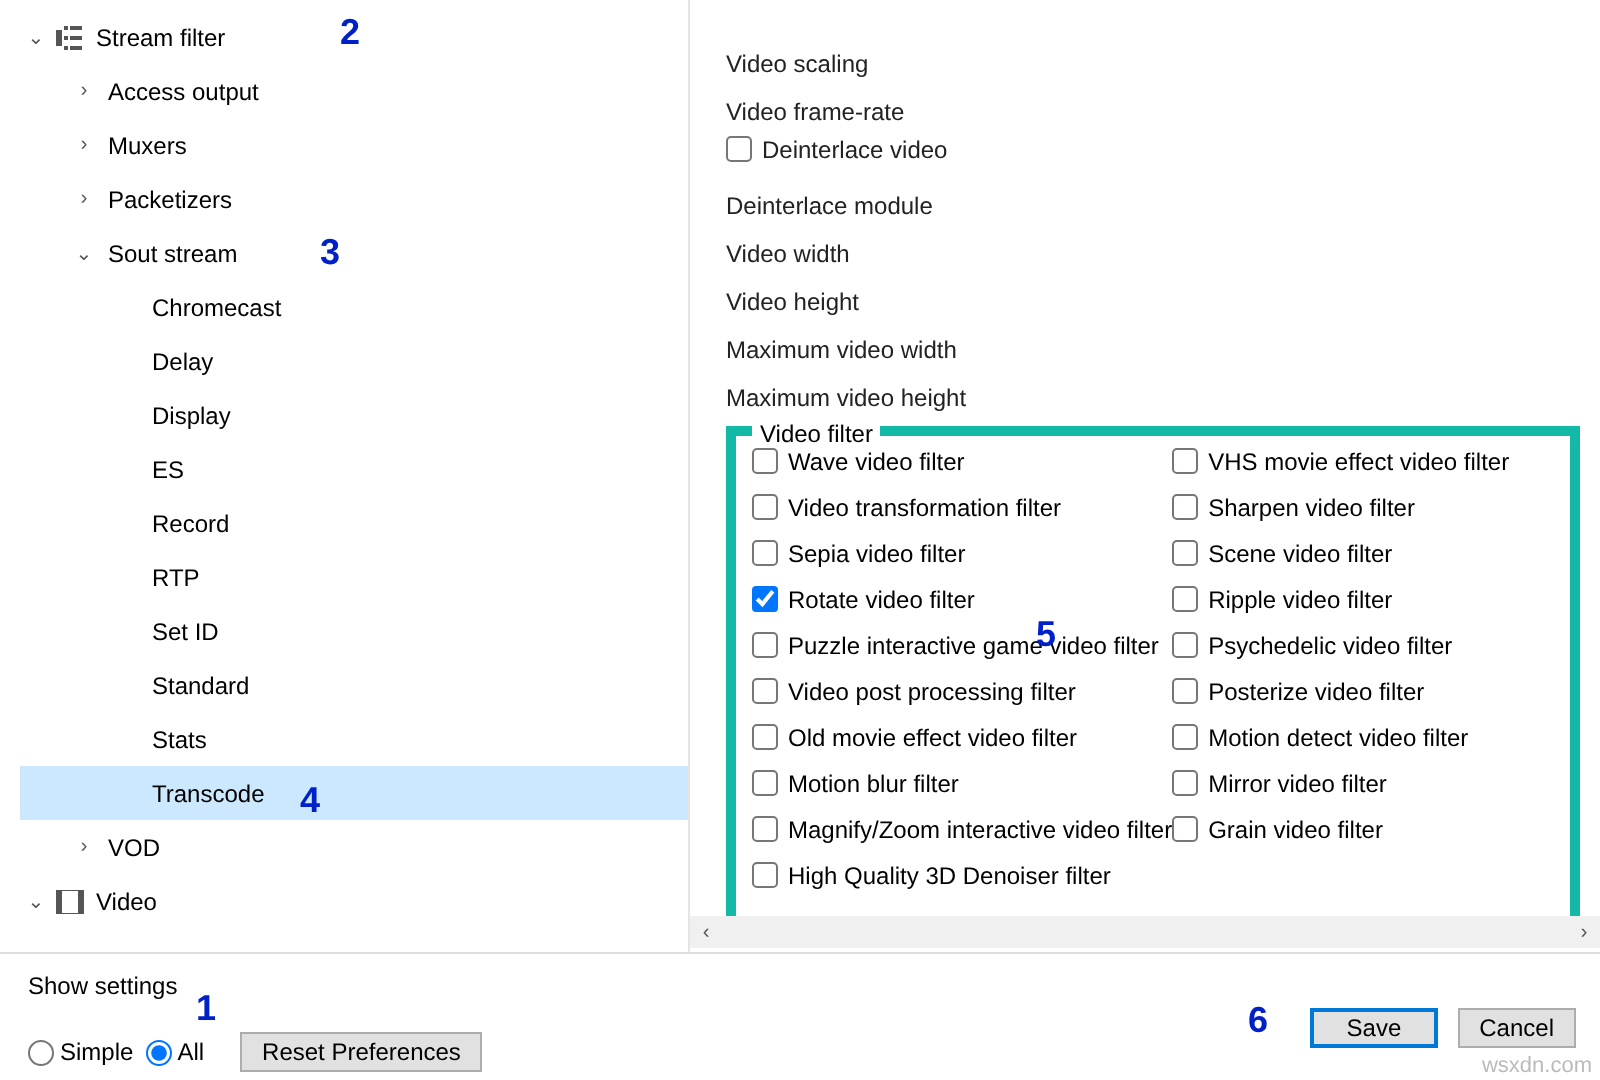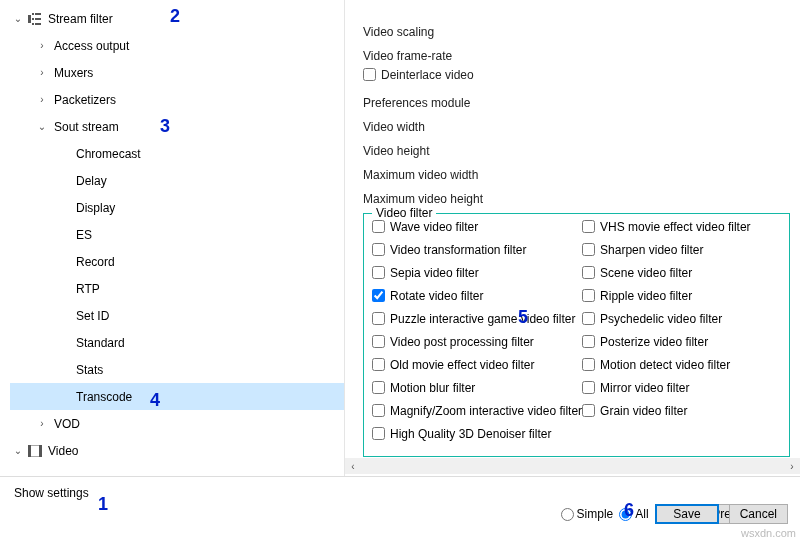--- a/index.html
+++ b/index.html
@@ -7,32 +7,32 @@
 .main { display: flex; height: 477px; border-bottom: 1px solid #ddd; }
 .left { width: 345px; border-right: 1px solid #e5e5e5; overflow: hidden; position: relative; }
 .tree { padding: 5px 0 5px 10px; }
 .tree-row { display: flex; align-items: center; height: 27px; cursor: default; }
 .tree-row.sel { background: #cce8ff; }
 .chev { width: 16px; text-align: center; color: #555; font-size: 10px; }
 .icn { width: 18px; display: inline-flex; align-items: center; justify-content: center; }
 .lbl { padding-left: 4px; }
 .right { flex: 1; padding: 20px 10px 0 18px; position: relative; overflow: hidden; }
 .optrow { height: 24px; display: flex; align-items: center; color: #222; }
-.fs { border: 1px solid #14b8a6; margin-top: 2px; padding: 6px 8px 6px 8px; position: relative; }
+.fs { border: 5px solid #14b8a6; margin-top: 2px; padding: 6px 8px 6px 8px; position: relative; }
 .fs-title { position: absolute; top: -8px; left: 8px; background: #fff; padding: 0 4px; font-size: 12px; }
 .cols { display: flex; }
 .col { flex: 1; }
 .ck { display: flex; align-items: flex-start; height: 23px; gap: 5px; white-space: nowrap; overflow: hidden; }
 .ck input { width: 13px; height: 13px; }
 .hscroll { position: absolute; left: 0; right: 0; bottom: 2px; height: 16px; background: #f0f0f0; display: flex; align-items: center; }
 .hscroll .arrow { width: 16px; height: 16px; display: flex; align-items: center; justify-content: center; color: #555; font-size: 10px; }
 .hscroll .track { flex: 1; height: 16px; background: #f0f0f0; position: relative; }
 .footer { position: absolute; left: 0; right: 0; top: 478px; height: 60px; padding: 8px 12px 0 14px; }
 .show-label { font-size: 12px; }
-.radios { display: flex; align-items: center; gap: 6px; margin-top: 4px; justify-content: flex-end; }
+.radios { display: flex; align-items: center; gap: 6px; margin-top: 16px; }
 .radios label { display: flex; align-items: center; gap: 3px; }
 .btn { font-family: inherit; font-size: 12px; padding: 2px 10px; border: 1px solid #adadad; background: #e1e1e1; }
 .btn.def { border: 2px solid #0078d7; padding: 1px 16px; background: #e1e1e1; }
 .btn-right { position: absolute; right: 12px; top: 26px; display: flex; gap: 10px; align-items: center; }
 .resetwrap { margin-left: 12px; }
 .ann { position: absolute; color: #0020c8; font-weight: bold; font-size: 18px; font-family: Arial, sans-serif; pointer-events: none; }
 .watermark { position: absolute; right: 4px; bottom: 1px; font-size: 11px; color: #bbb; }
 svg { display: block; }
 </style>
 </head>
@@ -125,21 +125,21 @@
         <span>Video scaling</span>
       </div>
     <div class="optrow">
         <span>Video frame-rate</span>
       </div>
     <div class="optrow ck">
         <input type="checkbox" style="">
         <span>Deinterlace video</span>
       </div>
     <div class="optrow">
-        <span>Preferences module</span>
+        <span>Deinterlace module</span>
       </div>
     <div class="optrow">
         <span>Video width</span>
       </div>
     <div class="optrow">
         <span>Video height</span>
       </div>
     <div class="optrow">
         <span>Maximum video width</span>
       </div>

